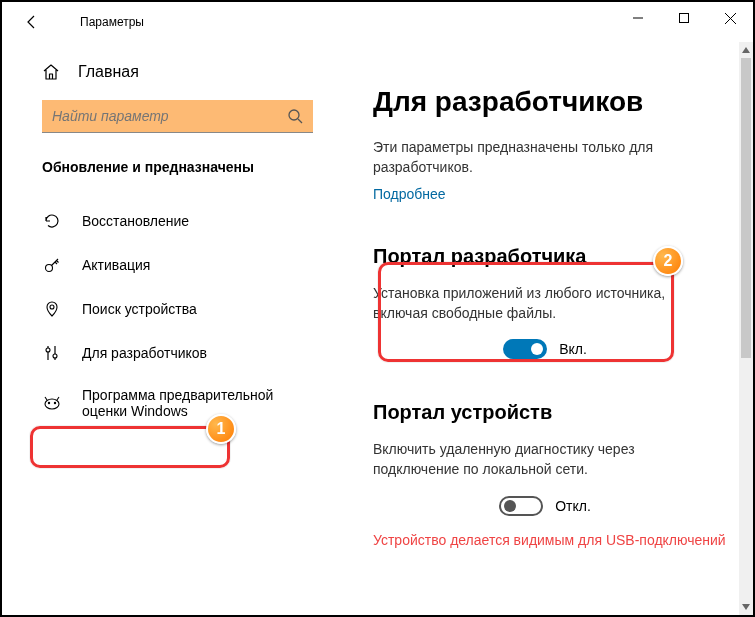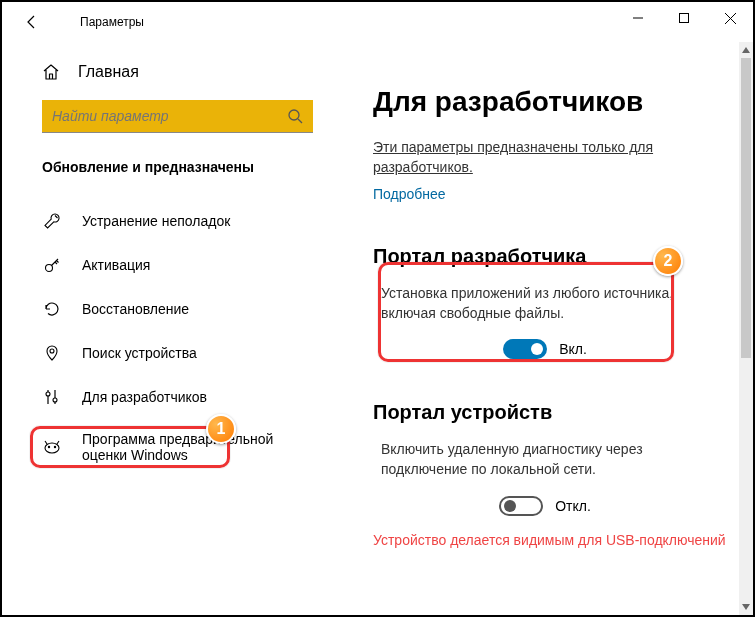--- a/index.html
+++ b/index.html
@@ -9,34 +9,34 @@
   .back-arrow { width: 24px; height: 24px; display: flex; align-items: center; justify-content: center; cursor: pointer; }
   .title-text { margin-left: 36px; font-size: 12px; }
   .win-controls { position: absolute; right: 0; top: 0; display: flex; }
   .win-btn { width: 46px; height: 32px; display: flex; align-items: center; justify-content: center; cursor: pointer; }
   .content { flex: 1; display: flex; overflow: hidden; }
   .sidebar { width: 335px; padding: 10px 0 0 0; display: flex; flex-direction: column; }
   .home-row { display: flex; align-items: center; height: 40px; padding-left: 40px; cursor: pointer; font-size: 16px; }
   .home-row svg { margin-right: 18px; }
   .search-wrap { padding: 8px 24px 0 40px; }
   .search { position: relative; }
-  .search input { width: 100%; height: 33px; border: none; border-bottom: 1px solid #888; background: #eab308; padding: 0 36px 0 10px; font-size: 14px; font-style: italic; color: #555; outline: none; font-family: inherit; }
+  .search input { width: 100%; height: 33px; border: none; border-bottom: 1px solid #888; background: #fdba74; padding: 0 36px 0 10px; font-size: 14px; font-style: italic; color: #555; outline: none; font-family: inherit; }
   .search .mag { position: absolute; right: 10px; top: 8px; }
   .section-title { padding: 26px 24px 14px 40px; font-size: 14px; font-weight: 600; }
   .nav { display: flex; flex-direction: column; margin-top: 10px; }
   .nav-item { display: flex; align-items: center; height: 44px; padding-left: 40px; font-size: 14px; cursor: pointer; position: relative; }
   .nav-item .ic { width: 20px; display: flex; justify-content: center; margin-right: 20px; }
   .nav-item span.lbl { flex: 1; padding-right: 20px; }
   .main { flex: 1; padding: 44px 36px 0 36px; overflow: hidden; }
   h1.page-title { font-size: 28px; font-weight: 600; margin-bottom: 20px; }
-  .desc { font-size: 14px; color: #333; line-height: 1.4; margin-bottom: 8px; text-decoration: underline; }
+  .desc { font-size: 14px; color: #333; line-height: 1.4; margin-bottom: 8px; }
   .link { color: #0369a1; font-size: 14px; cursor: pointer; }
   h2.sub { font-size: 20px; font-weight: 600; margin-top: 42px; margin-bottom: 16px; }
   .toggle-block { }
-  .toggle-desc { font-size: 14px; color: #333; line-height: 1.4; margin-bottom: 16px; margin-left: 8px; }
+  .toggle-desc { font-size: 14px; color: #333; line-height: 1.4; margin-bottom: 16px; }
   .toggle-row { display: flex; align-items: center; justify-content: center; }
   .toggle { width: 44px; height: 20px; border-radius: 10px; position: relative; cursor: pointer; }
   .toggle.on { background: #0078b8; }
   .toggle.off { background: #fff; border: 2px solid #555; }
   .toggle .knob { width: 12px; height: 12px; border-radius: 50%; position: absolute; top: 50%; transform: translateY(-50%); }
   .toggle.on .knob { background: #fff; right: 4px; }
   .toggle.off .knob { background: #555; left: 3px; }
   .toggle-label { margin-left: 12px; font-size: 14px; }
   .highlight-red { border: 3px solid #e33; border-radius: 10px; position: absolute; pointer-events: none; box-shadow: 0 0 0 1px rgba(0,0,0,0.05); }
   .badge { width: 30px; height: 30px; border-radius: 50%; background: radial-gradient(circle at 30% 30%, #ffb84d, #ff7b00); border: 2px solid #fff; box-shadow: 0 1px 3px rgba(0,0,0,0.4); color: #fff; font-weight: bold; font-size: 16px; display: flex; align-items: center; justify-content: center; position: absolute; z-index: 10; }
@@ -96,41 +96,33 @@
               <line x1="11" y1="11" x2="15" y2="15" stroke="#555" stroke-width="1.3"></line>
             </svg>
         </div>
       </div>
       <div class="section-title">Обновление и предназначены</div>
 
       <div class="nav">
         <div class="nav-item">
           <span class="ic">
             <svg width="18" height="18" viewBox="0 0 18 18">
-                <path d="M12 2a4 4 0 0 0-3.8 5.2L2 13.4 4.6 16l6.2-6.2A4 4 0 1 0 12 2z M12 3.5 L14.5 6" stroke="#000" stroke-width="1.1" fill="none"></path>
-              </svg>
-          </span>
-          <span class="lbl">Устранение неполадок</span>
+                <path d="M3 9a6 6 0 1 1 2 4.5 M3 9 L3 5 M3 9 L7 9" stroke="#000" stroke-width="1.2" fill="none"></path>
+              </svg>
+          </span>
+          <span class="lbl">Восстановление</span>
         </div>
         <div class="nav-item">
           <span class="ic">
             <svg width="18" height="18" viewBox="0 0 18 18">
                 <circle cx="6" cy="12" r="3.5" stroke="#000" stroke-width="1.1" fill="none"></circle>
                 <path d="M8.5 9.5 L15 3 M12 6 L14 8 M13.5 4.5 L15.5 6.5" stroke="#000" stroke-width="1.1" fill="none"></path>
               </svg>
           </span>
           <span class="lbl">Активация</span>
-        </div>
-        <div class="nav-item">
-          <span class="ic">
-            <svg width="18" height="18" viewBox="0 0 18 18">
-                <path d="M3 9a6 6 0 1 1 2 4.5 M3 9 L3 5 M3 9 L7 9" stroke="#000" stroke-width="1.2" fill="none"></path>
-              </svg>
-          </span>
-          <span class="lbl">Восстановление</span>
         </div>
         <div class="nav-item">
           <span class="ic">
             <svg width="18" height="18" viewBox="0 0 18 18">
                 <path d="M9 2a5 5 0 0 1 5 5c0 4-5 9-5 9s-5-5-5-9a5 5 0 0 1 5-5z" stroke="#000" stroke-width="1.1" fill="none"></path>
                 <circle cx="9" cy="7" r="2" stroke="#000" stroke-width="1.1" fill="none"></circle>
               </svg>
           </span>
           <span class="lbl">Поиск устройства</span>
         </div>

